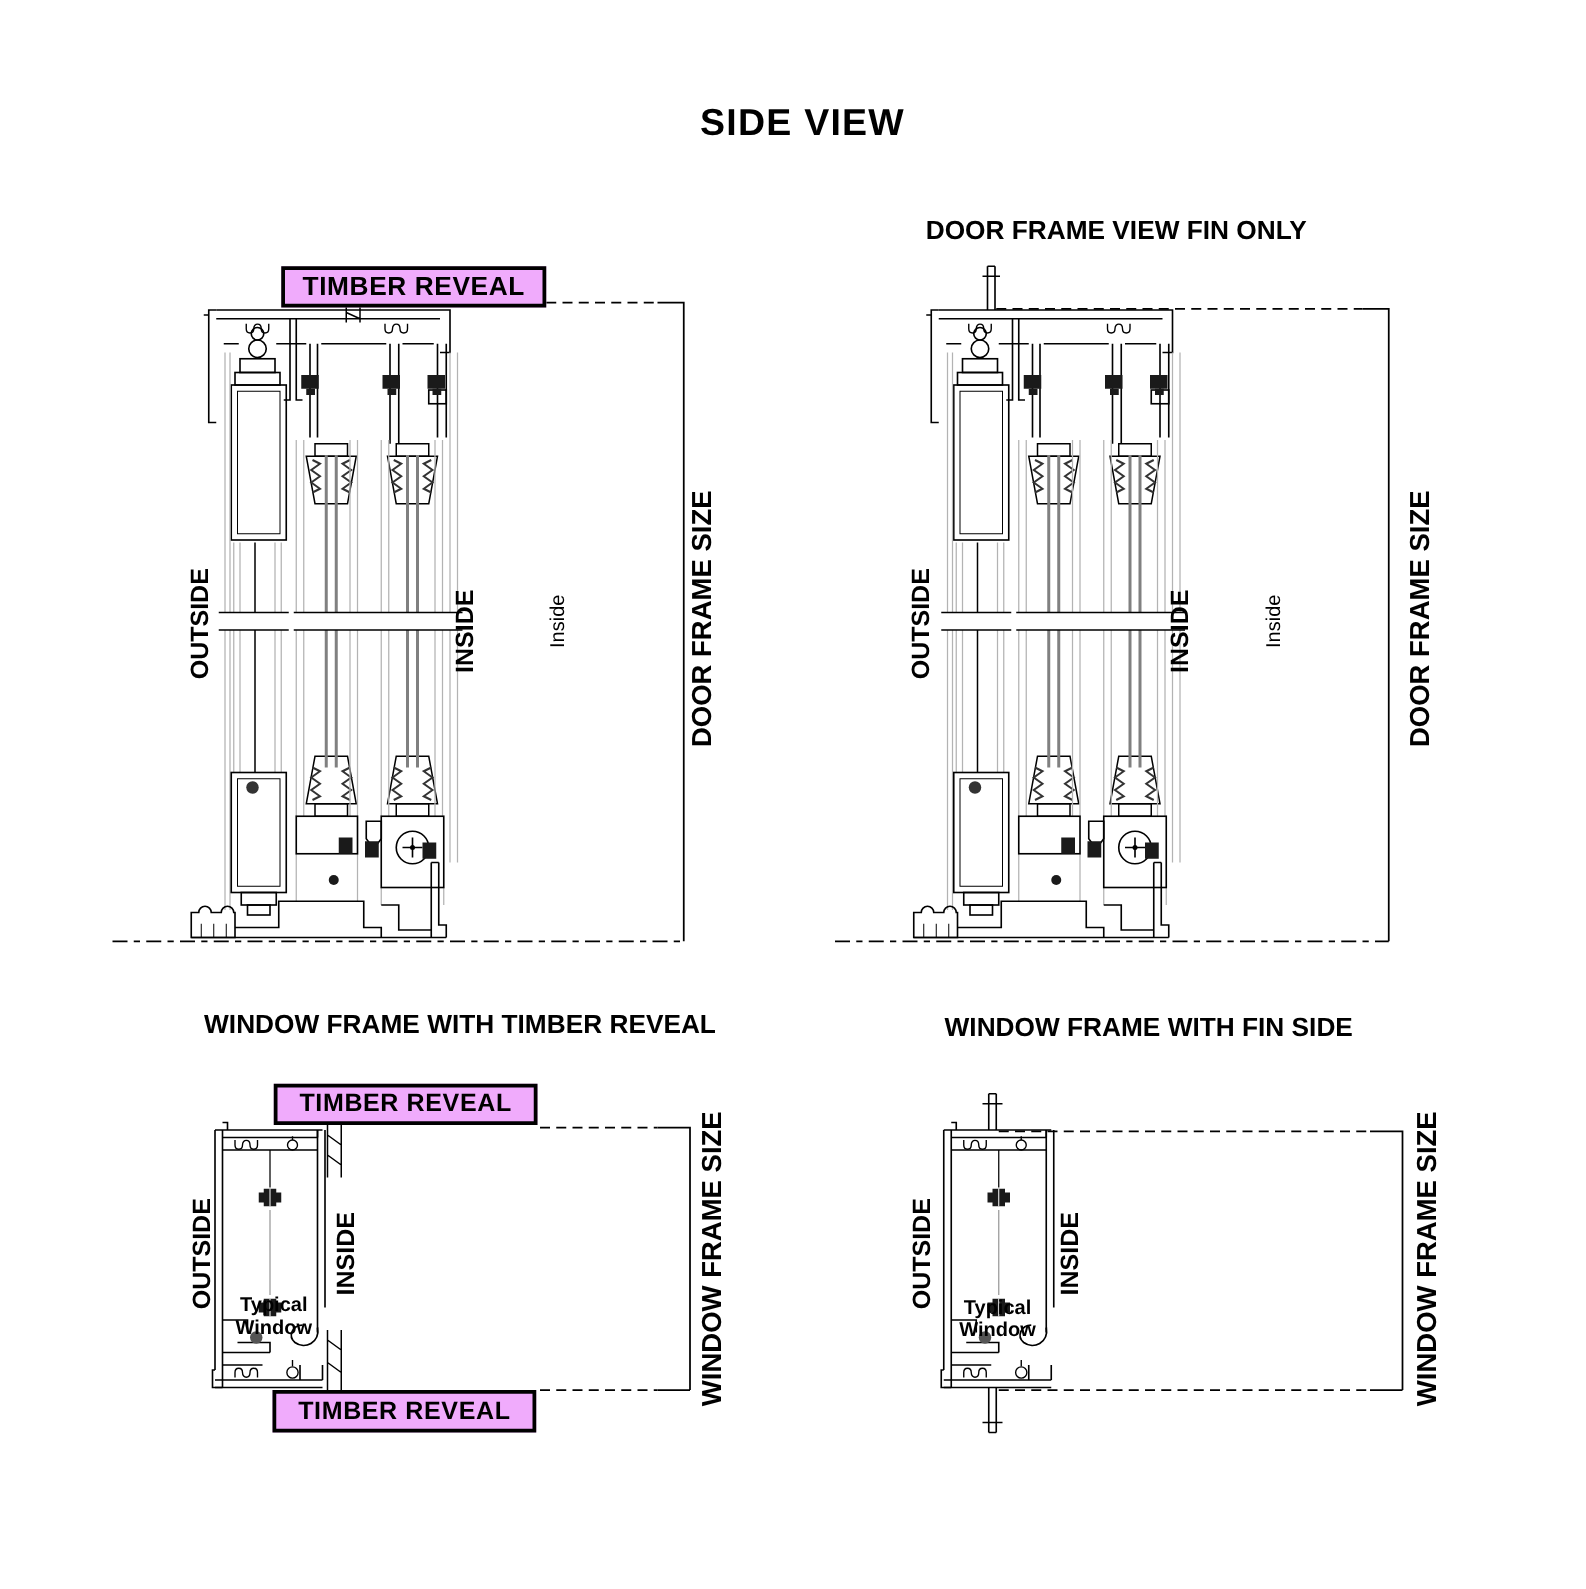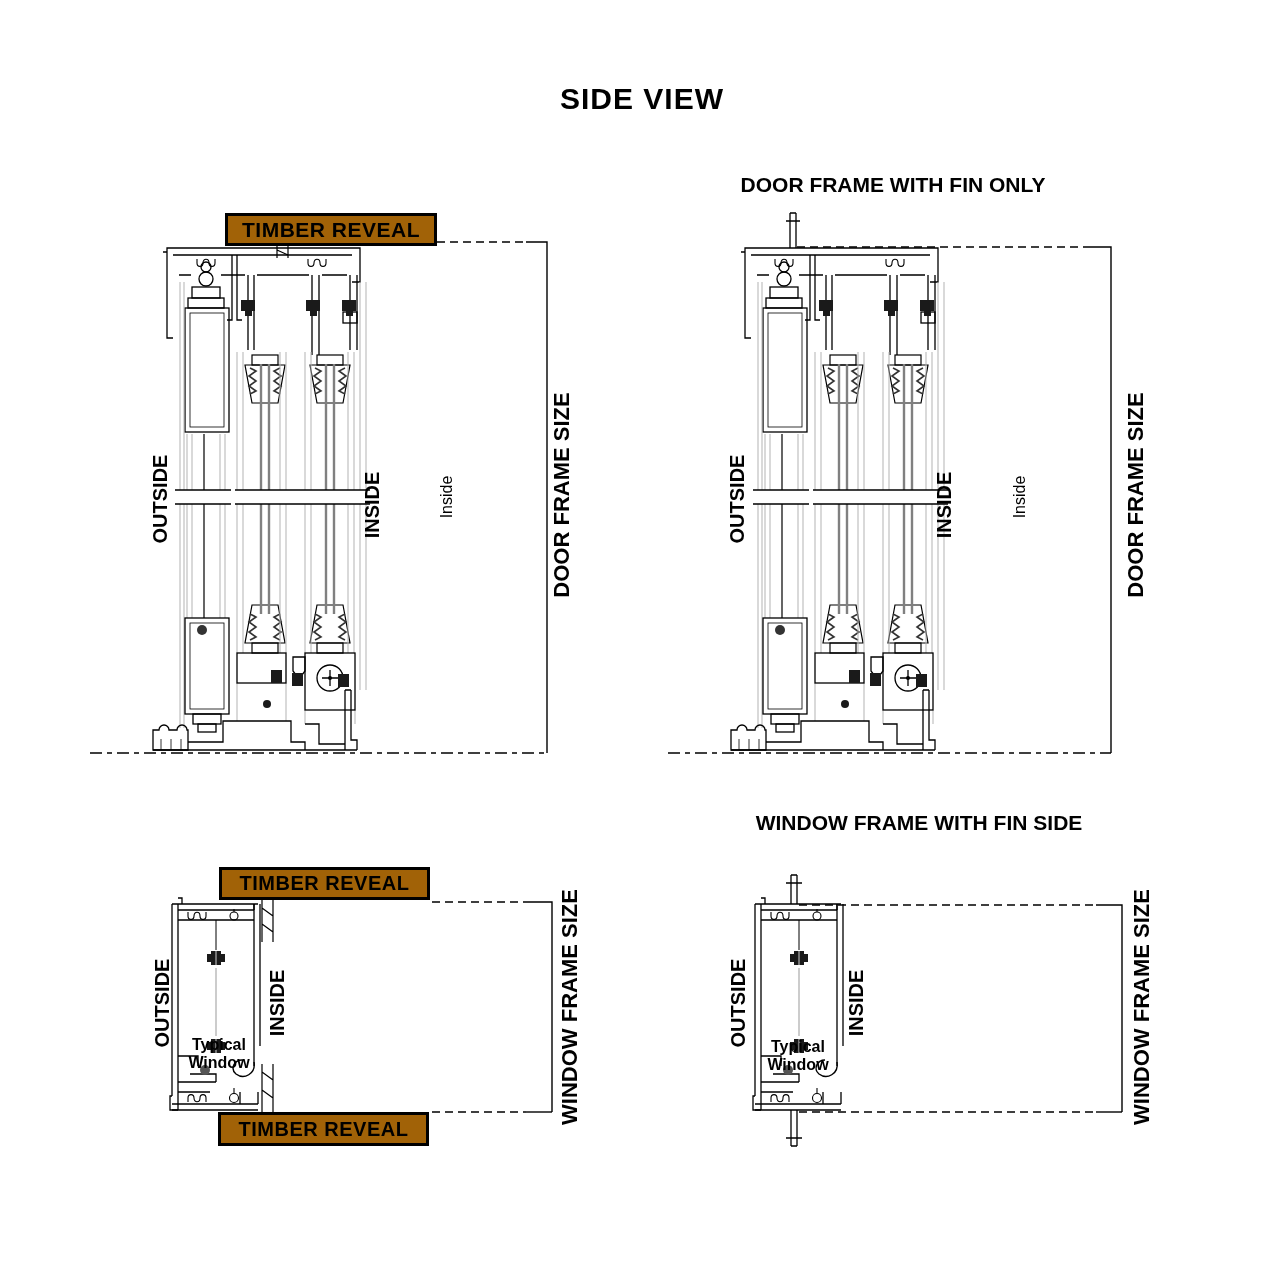--- a/index.html
+++ b/index.html
@@ -8,21 +8,21 @@
     font-family:"Liberation Sans",sans-serif;color:#000;overflow:hidden;
   }
   .main-title{
     position:absolute;left:442px;top:82px;width:400px;text-align:center;
     font-size:30px;font-weight:bold;letter-spacing:1px;
   }
   .panel-title{
     position:absolute;text-align:center;font-size:21px;font-weight:bold;white-space:nowrap;
   }
   .reveal-box{
-    position:absolute;box-sizing:border-box;border:3px solid #000;background:#a16207;
+    position:absolute;box-sizing:border-box;border:3px solid #000;background:#f0abfc;
     text-align:center;font-weight:bold;font-size:21px;letter-spacing:0.5px;
     display:flex;align-items:center;justify-content:center;z-index:5;
   }
   .vlab{
     position:absolute;width:240px;height:26px;line-height:26px;text-align:center;
     font-weight:bold;font-size:20px;transform:rotate(-90deg);white-space:nowrap;z-index:4;
   }
   .vlab.big{font-size:22px;}
   .vlab.small{width:80px;height:20px;line-height:20px;font-weight:normal;font-size:16px;}
   .typ-window{
@@ -162,21 +162,22 @@
         <path d="M64,197 v-5" stroke="#000" stroke-width="1.1"></path>
         <circle cx="35" cy="174" r="5" fill="#555"></circle>
         <use href="#fst" transform="translate(46,62)"></use>
         <use href="#fst" transform="translate(46,150)"></use>
         <path d="M46,72 V140" stroke="#999" stroke-width="1"></path>
       </g>
     </defs>
   </svg>
 
   <div class="main-title">SIDE VIEW</div>
-  <div class="panel-title" style="left:643px;top:173px;width:500px;">DOOR FRAME WITH FIN ONLY</div>
+  <div class="panel-title" style="left:643px;top:173px;width:500px;">DOOR FRAME VIEW FIN ONLY</div>
+  <div class="panel-title" style="left:118px;top:808px;width:500px;">WINDOW FRAME WITH TIMBER REVEAL</div>
   <div class="panel-title" style="left:669px;top:811px;width:500px;">WINDOW FRAME WITH FIN SIDE</div>
 
   <svg style="left:88px;top:205px;" width="520" height="580" viewBox="0 0 520 580">
     <use href="#dsec" transform="translate(7,7)"></use>
     <g stroke="#000" stroke-width="1.2" fill="none">
       <path d="M189,40 V53 M200,40 V53 M189,45 L200,50"></path>
     </g>
     <g stroke="#000" stroke-width="1.4" fill="none">
       <path d="M349,37 H438" stroke-dasharray="8 5"></path>
       <path d="M438,37 H459 V548"></path>

